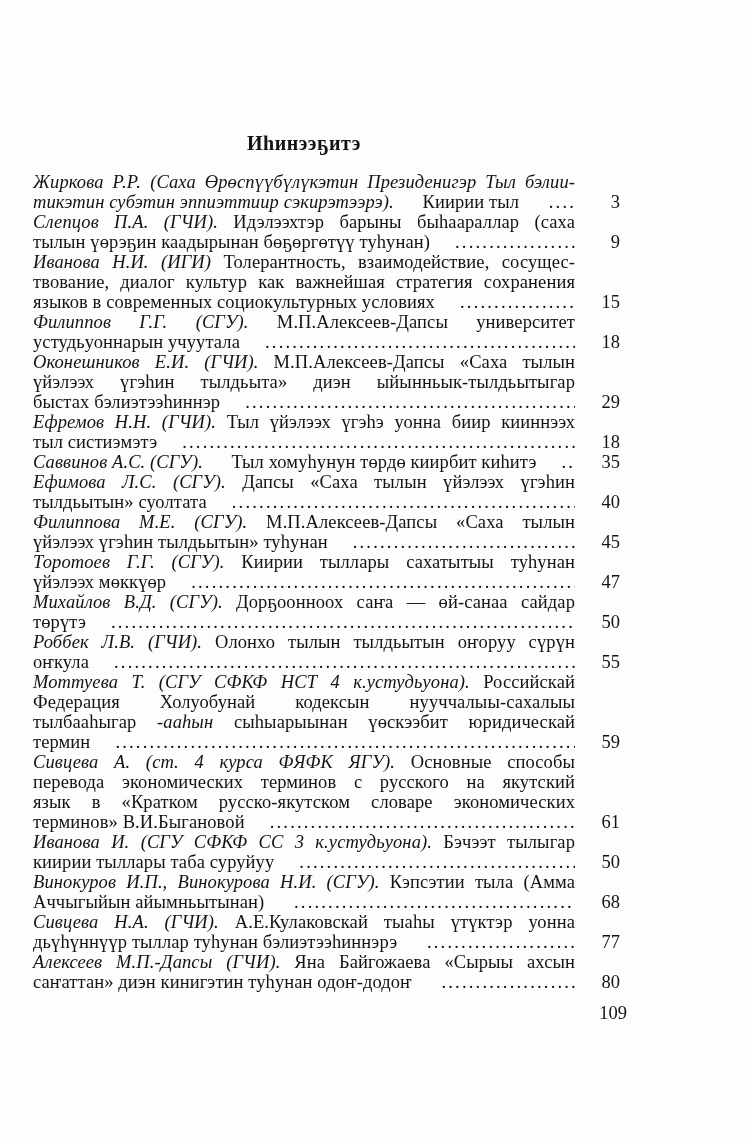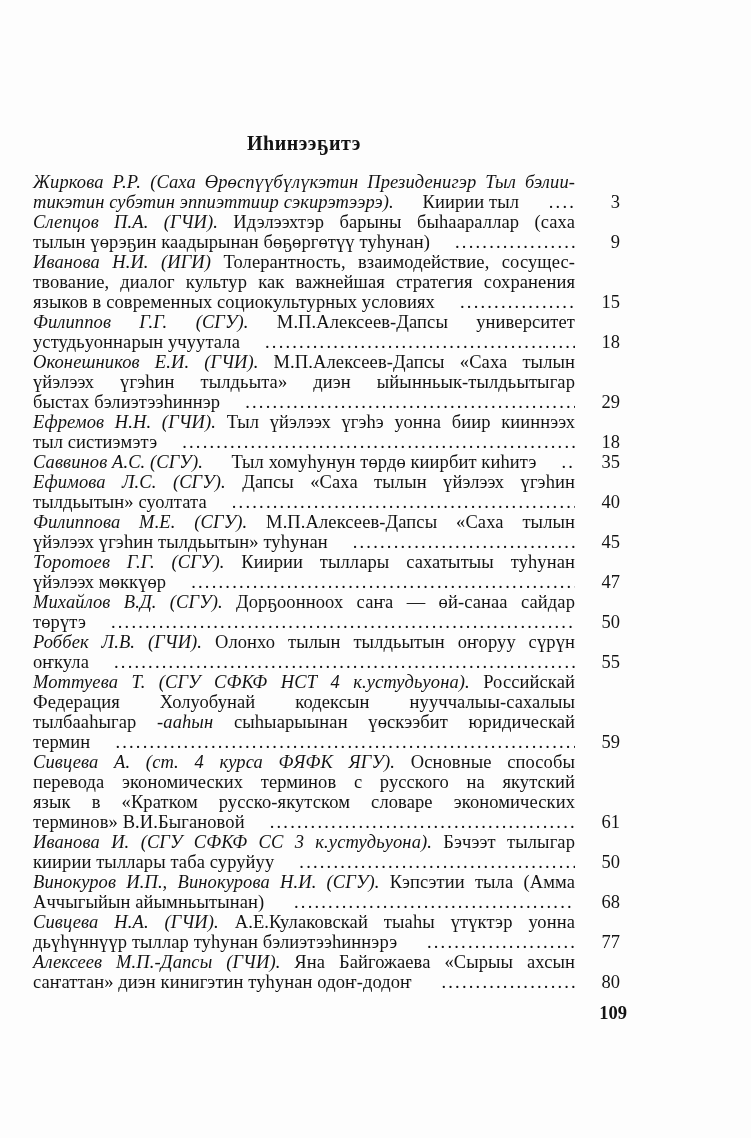--- a/index.html
+++ b/index.html
@@ -67,21 +67,20 @@
     line-height: 20px;
   }
   .folio {
     position: absolute;
     left: 33px;
     top: 1002px;
     width: 594px;
     text-align: right;
     font-size: 18.5px;
     line-height: 22px;
-    font-weight: bold;
   }
 </style>
 </head>
 <body>
 
 <div class="page">
   <div class="content">
     <h1 class="doc-title">Иһинээҕитэ</h1>
     <div class="toc">
         <div class="entry">

